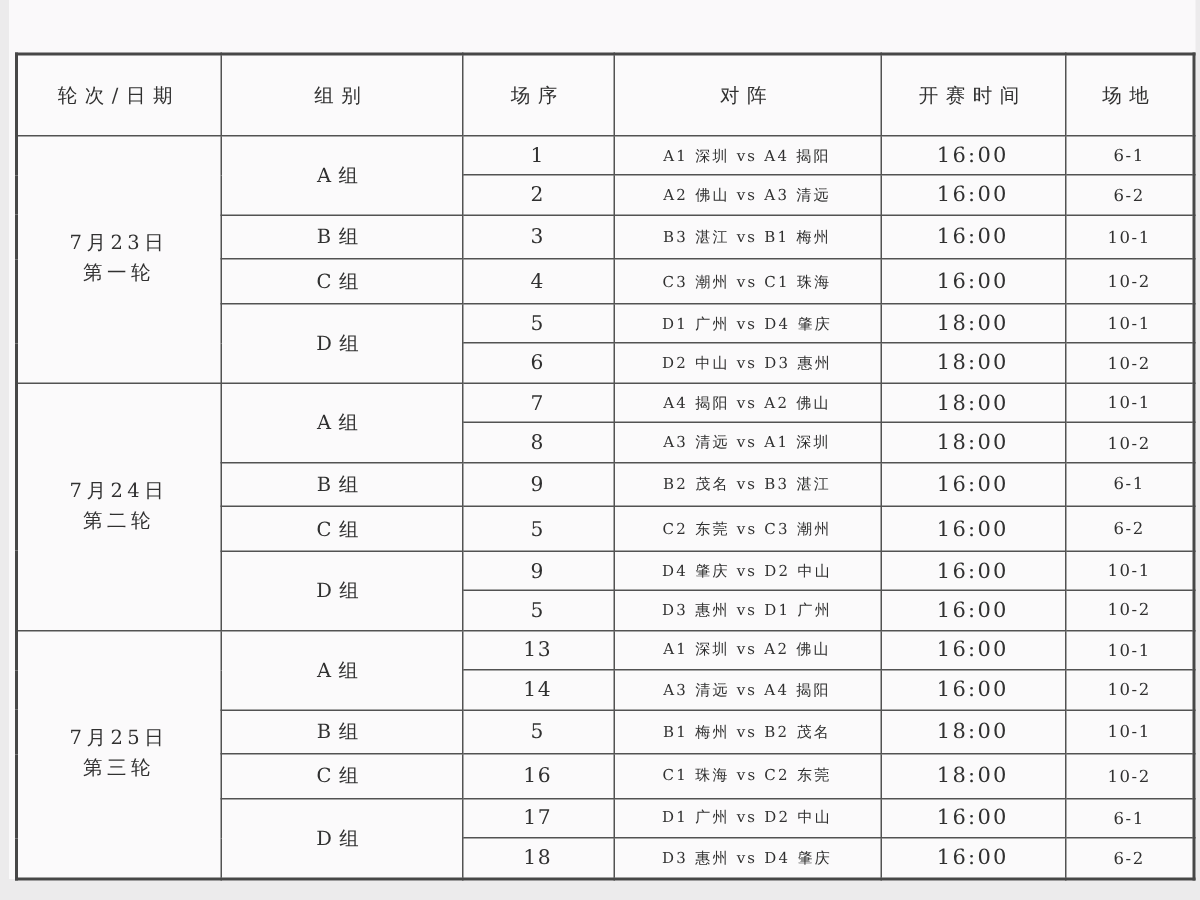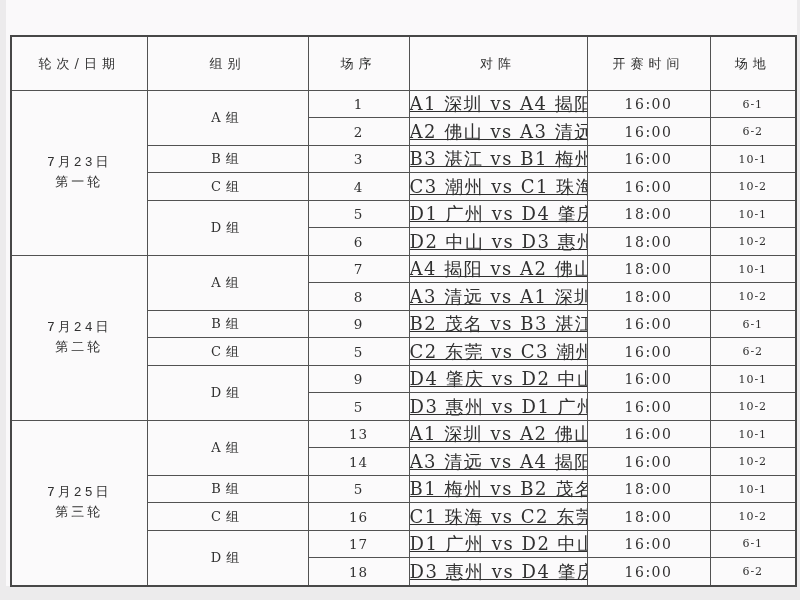--- a/index.html
+++ b/index.html
@@ -39,24 +39,24 @@
     padding: 0;
     overflow: hidden;
     white-space: nowrap;
   }
   .schedule thead th {
     height: 53px;
     font-weight: normal;
     font-size: 13px;
     letter-spacing: 5px;
   }
-  .cell-date { font-size: 13px; letter-spacing: 3px; line-height: 1.55; font-family: Liberation Mono, monospace; }
+  .cell-date { font-size: 13px; letter-spacing: 3px; line-height: 1.55; }
   .cell-group { font-size: 13px; letter-spacing: 5px; }
   .cell-seq { font-size: 13.5px; letter-spacing: 1px; }
-  .cell-match { font-size: 18px; letter-spacing: 1.5px; text-decoration: underline; }
+  .cell-match { font-size: 10px; letter-spacing: 1.5px; }
   .cell-time { font-size: 14px; letter-spacing: 1.5px; }
   .cell-venue { font-size: 11px; letter-spacing: 1px; }
 </style>
 </head>
 <body>
 
 <div class="sheet"></div>
 
 <table class="schedule">
   <colgroup>

